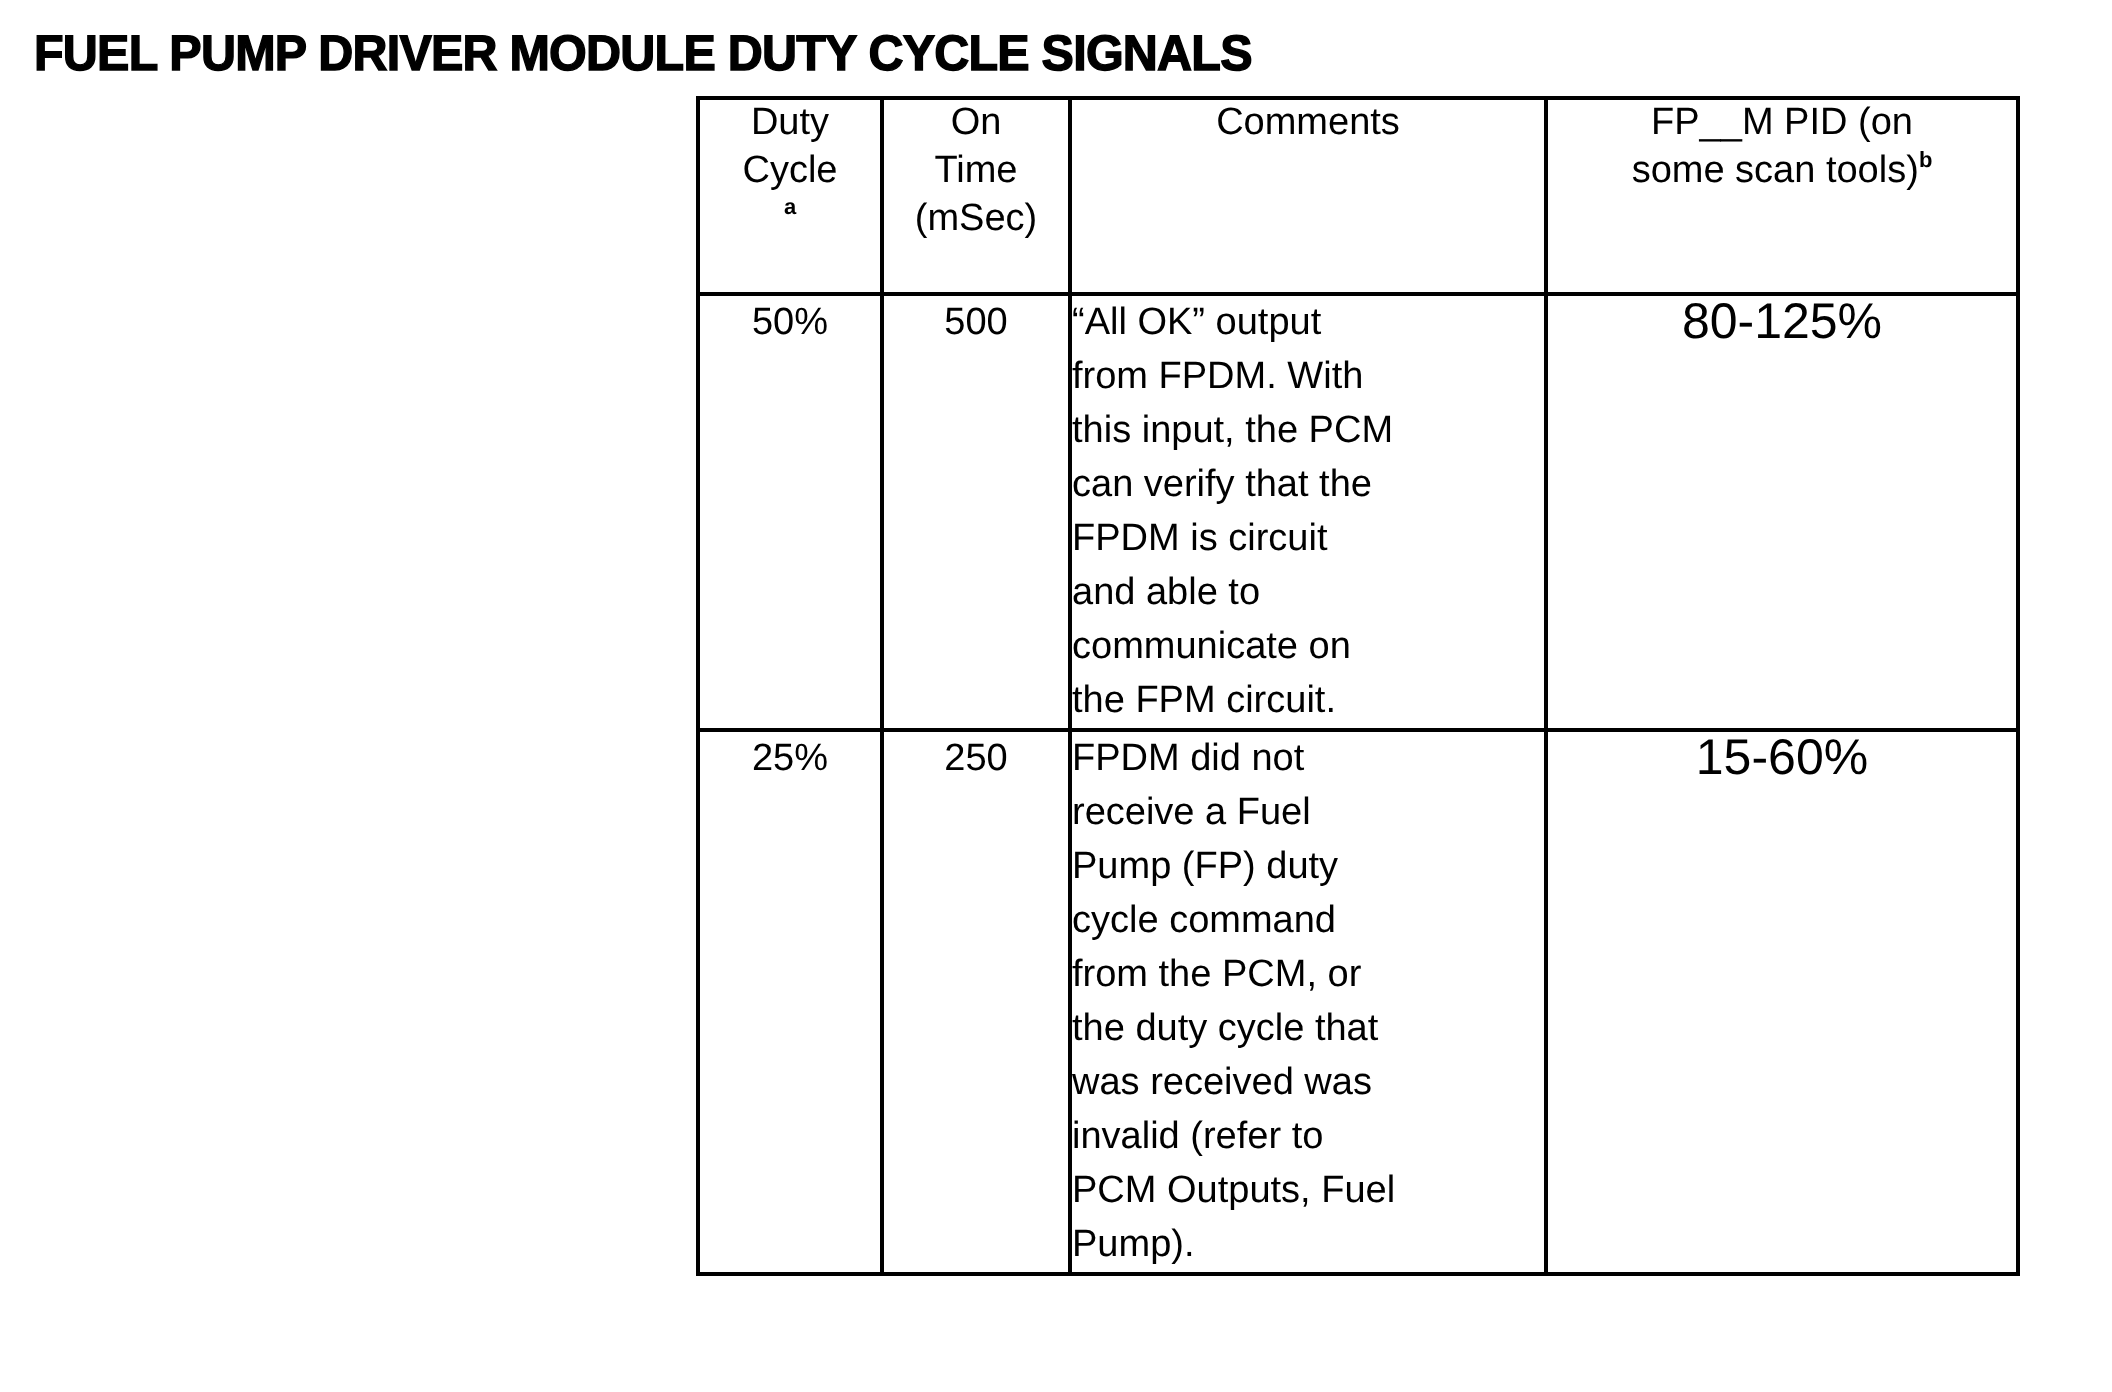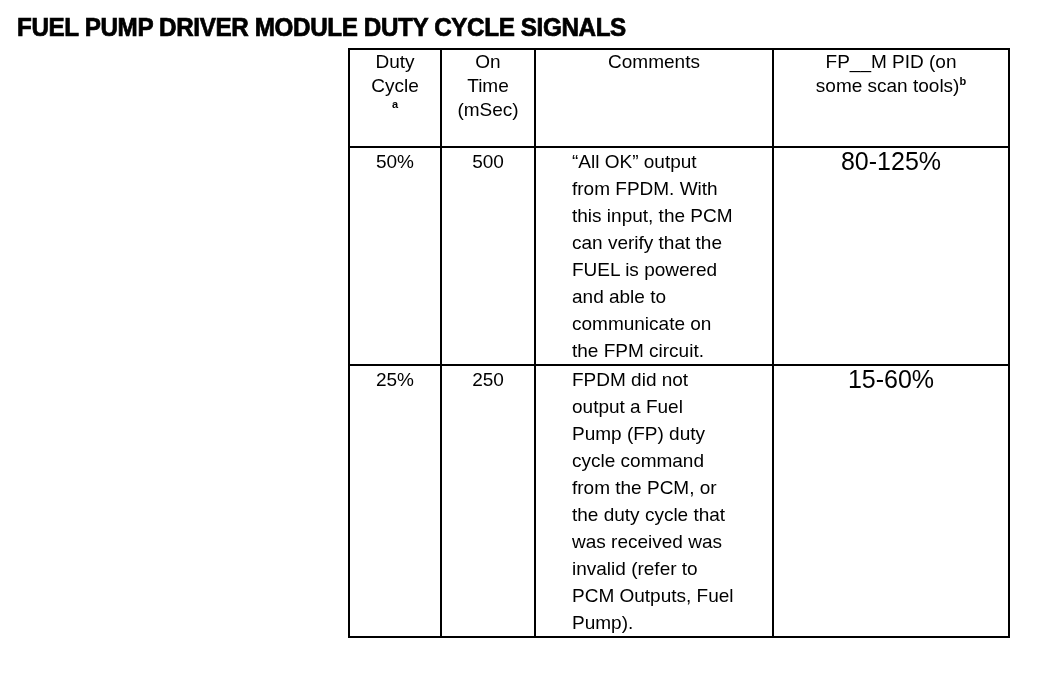--- a/index.html
+++ b/index.html
@@ -110,21 +110,20 @@
   }
   .cell-comment {
     text-align: left;
     font-size: 19px;
     line-height: 27px;
     padding: 7px 4px 7px 8px;
   }
   .cell-comment .cline {
     display: block;
     white-space: nowrap;
-    margin-left: 36px;
   }
 
   .row-1 .cell-duty,
   .row-1 .cell-ontime,
   .row-1 .cell-pid,
   .row-1 .cell-comment { height: 209px; }
 
   .row-2 .cell-duty,
   .row-2 .cell-ontime,
   .row-2 .cell-pid,
@@ -188,34 +187,34 @@
 
   <tbody>
     <tr class="row-1">
       <td class="cell-duty">50%</td>
       <td class="cell-ontime">500</td>
       <td class="cell-comment">
         <span class="cline">“All OK” output</span>
         <span class="cline">from FPDM. With</span>
         <span class="cline">this input, the PCM</span>
         <span class="cline">can verify that the</span>
-        <span class="cline">FUEL is powered</span>
+        <span class="cline">FPDM is circuit</span>
         <span class="cline">and able to</span>
         <span class="cline">communicate on</span>
         <span class="cline">the FPM circuit.</span>
       </td>
       <td class="cell-pid">80-125%</td>
     </tr>
 
     <tr class="row-2">
       <td class="cell-duty">25%</td>
       <td class="cell-ontime">250</td>
       <td class="cell-comment">
         <span class="cline">FPDM did not</span>
-        <span class="cline">output a Fuel</span>
+        <span class="cline">receive a Fuel</span>
         <span class="cline">Pump (FP) duty</span>
         <span class="cline">cycle command</span>
         <span class="cline">from the PCM, or</span>
         <span class="cline">the duty cycle that</span>
         <span class="cline">was received was</span>
         <span class="cline">invalid (refer to</span>
         <span class="cline">PCM Outputs, Fuel</span>
         <span class="cline">Pump).</span>
       </td>
       <td class="cell-pid">15-60%</td>

